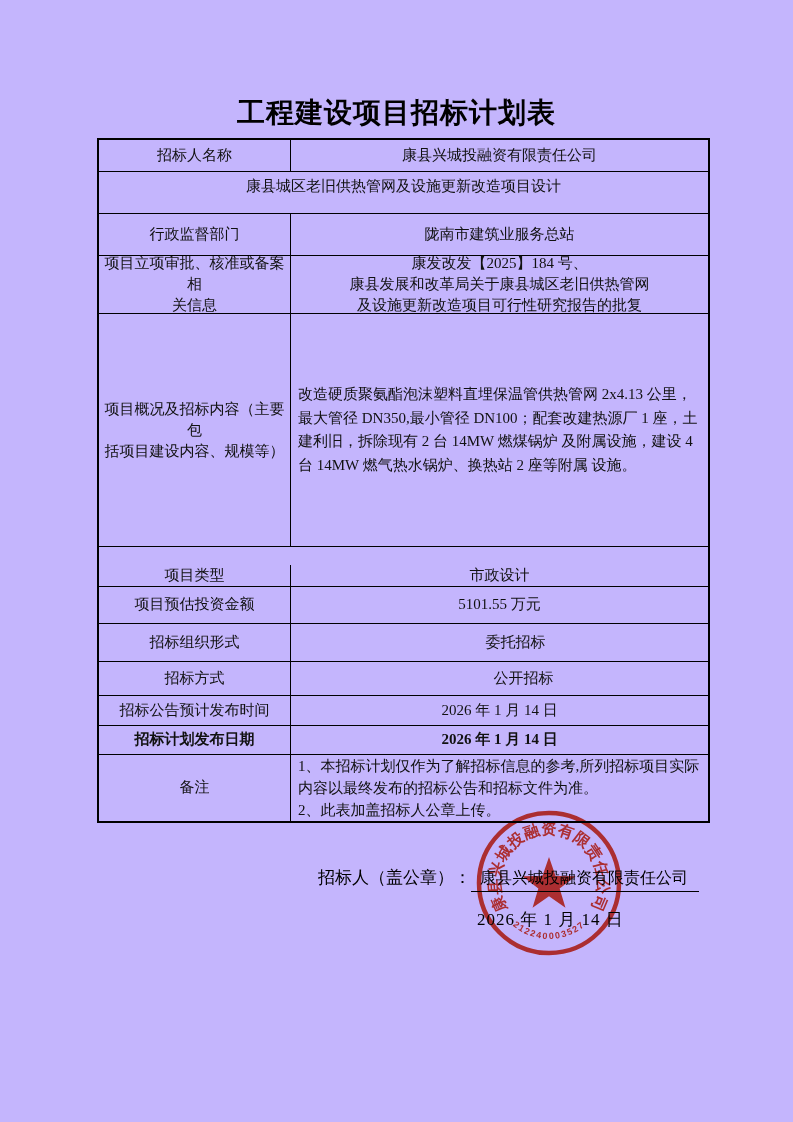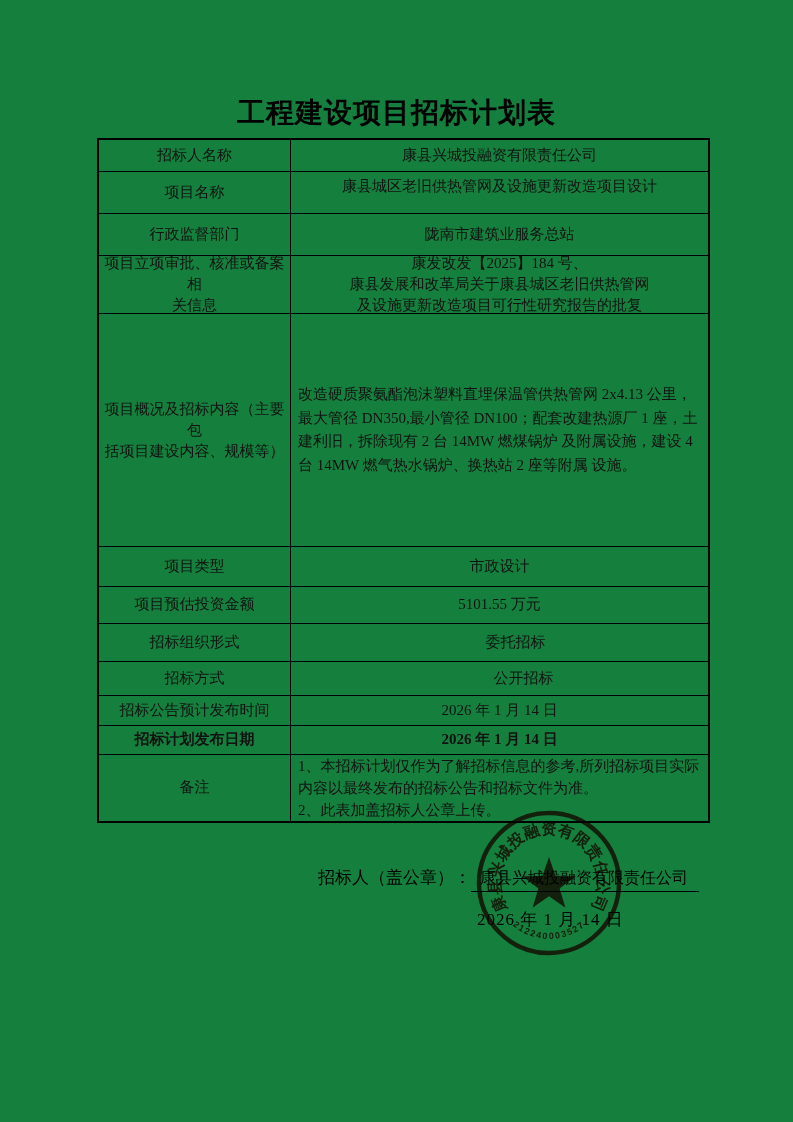--- a/index.html
+++ b/index.html
@@ -1,40 +1,40 @@
 <!DOCTYPE html>
 <html><head>
 <meta charset="utf-8">
 <style>
   html,body { margin:0; padding:0; background:#ffffff; }
   .page {
     position:relative;
     width:793px; height:1122px;
-    background:#15803d;
+    background:#c4b5fd;
     font-family:"Liberation Serif","DejaVu Serif",serif;
     color:#111;
     overflow:hidden;
   }
   .doc-title {
     position:absolute; top:94px; left:0; width:793px;
     text-align:center;
     font-size:28px; font-weight:bold; letter-spacing:1px;
     color:#000;
   }
   .tender-table {
     position:absolute; left:97px; top:138px;
     width:613px; height:685px;
     border:2px solid #000;
     box-sizing:border-box;
     display:flex; flex-direction:column;
   }
   .trow { display:flex; box-sizing:border-box; border-bottom:1px solid #000; }
   .trow:last-child { border-bottom:none; }
   .r1{height:32px;} .r2{height:43px;} .r3{height:42px;} .r4{height:58px;}
-  .r5{height:235px;} .r6{height:40px;} .r7{height:37px;} .r8{height:38px;gap:32px;}
+  .r5{height:235px;} .r6{height:40px;align-items:flex-end;} .r7{height:37px;} .r8{height:38px;gap:32px;}
   .r9{height:35px;gap:48px;} .r10{height:30px;} .r11{height:29px;font-weight:bold;} .r12{flex:1;}
   .cell {
     box-sizing:border-box;
     display:flex; align-items:center; justify-content:center;
     font-size:15px; line-height:1.4; text-align:center;
     white-space:pre-line;
   }
   .cell.label {
     width:192px; flex:none;
     border-right:1px solid #000;
@@ -77,21 +77,20 @@
 <div class="page">
 
   <div class="doc-title">工程建设项目招标计划表</div>
 
   <div class="tender-table">
     <div class="trow r1">
       <div class="cell label">招标人名称</div>
       <div class="cell value">康县兴城投融资有限责任公司</div>
     </div>
     <div class="trow r2">
-      <div class="cell label">项目名称</div>
       <div class="cell value v-top">康县城区老旧供热管网及设施更新改造项目设计</div>
     </div>
     <div class="trow r3">
       <div class="cell label">行政监督部门</div>
       <div class="cell value">陇南市建筑业服务总站</div>
     </div>
     <div class="trow r4">
       <div class="cell label">项目立项审批、核准或备案相
 关信息</div>
       <div class="cell value">康发改发【2025】184 号、

